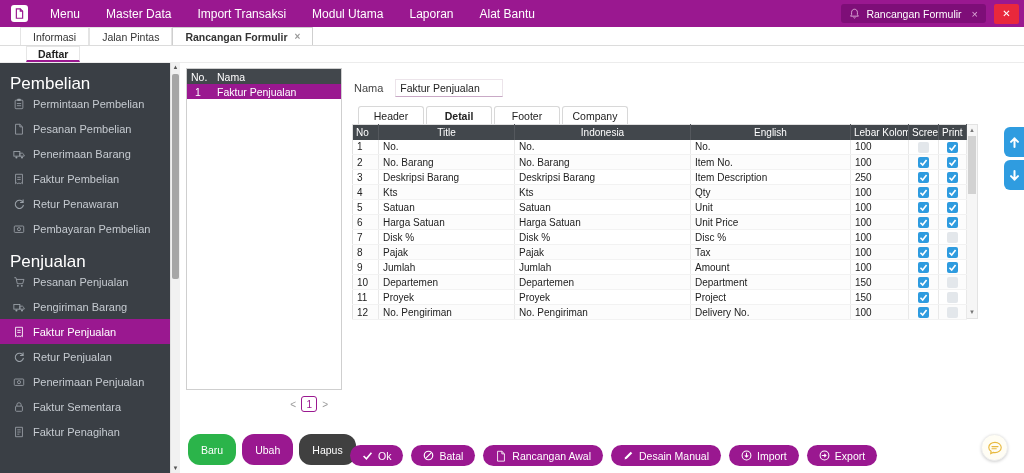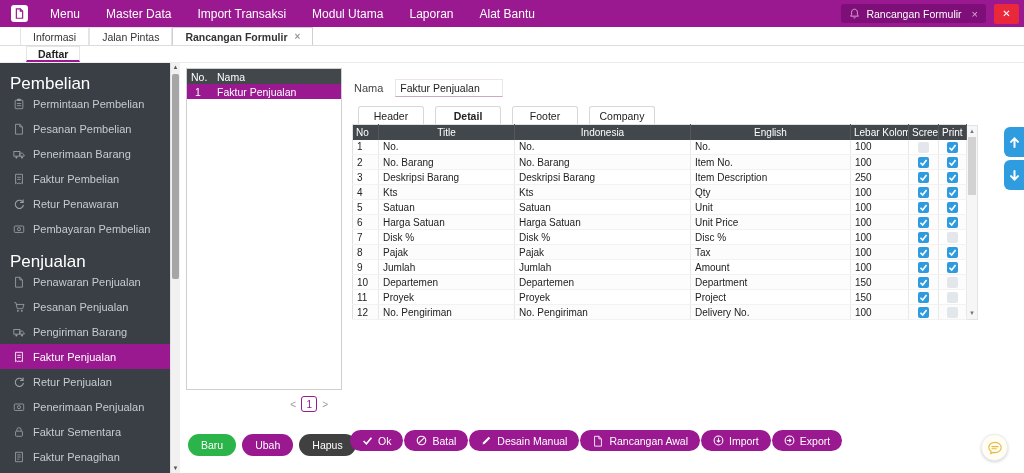--- a/index.html
+++ b/index.html
@@ -47,48 +47,48 @@
   .list-panel{width:162px;flex-shrink:0;padding:5px 0 0 6px;display:flex;flex-direction:column}
   .list-table{border:1px solid #cfcfcf;height:322px;background:#fff;font-size:10.5px;overflow:hidden}
   .list-head{display:flex;background:#42474C;color:#fff;height:15px;align-items:center}
   .list-head .c1{width:30px;padding-left:4px}
   .list-row{display:flex;height:15px;align-items:center;background:#9A1890;color:#fff;cursor:pointer}
   .list-row .c1{width:30px;padding-left:8px}
   .pager{display:flex;justify-content:flex-end;gap:5px;align-items:center;padding:6px 14px 0 0;font-size:10px;color:#999}
   .pager .pg-arrow{cursor:pointer}
   .pager .pg{border:1px solid #9A1890;color:#9A1890;min-width:16px;height:16px;display:flex;align-items:center;justify-content:center;border-radius:3px;font-size:10px;cursor:pointer}
   .list-btns{display:flex;gap:6px;margin-top:22px;margin-left:2px}
-  .pill-btn{height:22px;border:none;border-radius:12px;color:#fff;font-size:10.5px;padding:0 13px}
+  .pill-btn{height:31px;border:none;border-radius:12px;color:#fff;font-size:10.5px;padding:0 13px}
 
   
   .main-panel{flex:1;position:relative;padding:14px 0 0 10px}
   .name-row{display:flex;align-items:center;gap:12px;margin:2px 0 9px 2px}
   .name-label{font-size:11px;color:#444}
   .name-input{width:108px;height:18px;border:1px solid #ece4ea;border-bottom:1px solid #c9a9c6;font-size:10.5px;padding:0 4px;color:#222;outline:none}
   .dtabs{display:flex;margin-left:6px}
-  .dtab{width:66px;text-align:center;padding:3px 0 2px;font-size:10.5px;border:1px solid #d8d8d8;border-bottom:none;border-radius:3px 3px 0 0;background:#fff;margin-right:11px;cursor:pointer}
+  .dtab{width:66px;text-align:center;padding:3px 0 2px;font-size:10.5px;border:1px solid #d8d8d8;border-bottom:none;border-radius:3px 3px 0 0;background:#fff;margin-right:2px;cursor:pointer}
   .dtab.active{font-weight:bold}
-  .grid-wrap{display:flex;align-items:center}
+  .grid-wrap{display:flex;align-items:flex-start}
   table.grid{border-collapse:collapse;table-layout:fixed;width:614px;font-size:10px;border:1px solid #e0e0e0}
   .grid th{background:#42474C;color:#fff;font-weight:normal;height:15px;padding:0 3px;text-align:left;border-right:1px solid #54585d;overflow:hidden;white-space:nowrap}
   .grid th:nth-child(2),.grid th:nth-child(3),.grid th:nth-child(4){text-align:center}
   .grid td{height:15px;padding:0 4px;border-right:1px solid #e9e9e9;border-bottom:1px solid #f2f2f2;overflow:hidden;white-space:nowrap}
   .grid tr:nth-child(even) td{background:#fcfcfc}
   .grid td.center{text-align:center;padding:0}
   .cb{display:inline-block;width:11px;height:11px;border-radius:2px;background:#E3E7EB;vertical-align:middle;cursor:pointer}
   .cb.on{background:#2E9BDF}
   .cb.on svg{margin:1px auto 0}
   .vscroll{width:11px;height:195px;background:#F6F6F6;border:1px solid #e3e3e3;border-left:none;position:relative;cursor:pointer}
   .vscroll .arr{position:absolute;left:0;width:100%;text-align:center;font-size:6px;color:#777;line-height:9px}
   .vscroll .arr.top{top:1px}
   .vscroll .arr.bot{bottom:1px}
   .vscroll .thumb{position:absolute;left:1px;right:1px;top:11px;height:58px;background:#D2D2D2}
   .move-btns{position:absolute;right:0;top:64px;display:flex;flex-direction:column;gap:3px}
   .move-btn{width:20px;height:30px;background:#2F9CE0;border:none;border-radius:6px 0 0 6px;color:#fff;display:flex;align-items:center;justify-content:center;padding:0}
-  .actions{position:absolute;left:8px;bottom:22px;display:flex;gap:1px}
+  .actions{position:absolute;left:8px;bottom:7px;display:flex;gap:8px}
   .action-pill{height:21px;background:#9A1890;color:#fff;border:none;border-radius:11px;display:flex;align-items:center;gap:5px;padding:0 12px;font-size:10.5px;white-space:nowrap}
   .chat-fab{position:absolute;right:16px;bottom:12px;width:27px;height:27px;border-radius:50%;background:#FFFDF4;border:1px solid #eee;box-shadow:0 1px 3px rgba(0,0,0,.18);display:flex;align-items:center;justify-content:center;padding:0}
 </style>
 </head>
 <body>
 
 <div class="app">
 
   <div class="topbar">
     <div class="logo">
@@ -196,29 +196,20 @@
               <rect x="1.5" y="3.5" width="11" height="7.5" rx="1" fill="none" stroke="currentColor"></rect>
               <circle cx="7" cy="7.2" r="1.8" fill="none" stroke="currentColor"></circle>
             </svg>
           </span>
           <span>Pembayaran Pembelian</span>
         </div>
         <div class="side-title second">Penjualan</div>
         <div class="side-item">
           <span class="icon">
             <svg width="12" height="12" viewBox="0 0 14 14">
-              <path d="M3 1.5h5l3 3v8.5H3z" fill="none" stroke="currentColor"></path>
-              <path d="M8 1.5v3h3" fill="none" stroke="currentColor"></path>
-            </svg>
-          </span>
-          <span>Penawaran Penjualan</span>
-        </div>
-        <div class="side-item">
-          <span class="icon">
-            <svg width="12" height="12" viewBox="0 0 14 14">
               <path d="M1.5 2h2L5 9h6.3l1.5-5H4" fill="none" stroke="currentColor"></path>
               <circle cx="5.7" cy="11.5" r="1.1" fill="currentColor"></circle>
               <circle cx="10.3" cy="11.5" r="1.1" fill="currentColor"></circle>
             </svg>
           </span>
           <span>Pesanan Penjualan</span>
         </div>
         <div class="side-item">
           <span class="icon">
             <svg width="12" height="12" viewBox="0 0 14 14">
@@ -524,34 +515,34 @@
             <span class="icon">
               <svg width="11" height="11" viewBox="0 0 14 14">
                 <circle cx="7" cy="7" r="5.4" fill="none" stroke="currentColor" stroke-width="1.5"></circle>
                 <path d="M3.3 10.7L10.7 3.3" stroke="currentColor" stroke-width="1.5"></path>
               </svg>
             </span>
             <span>Batal</span>
           </button>
           <button class="action-pill">
             <span class="icon">
-              <svg width="11" height="11" viewBox="0 0 14 14">
-                <path d="M2 12l2.8-.8 7-7-2-2-7 7z" fill="currentColor"></path>
-              </svg>
-            </span>
-            <span>Desain Manual</span>
-          </button>
-          <button class="action-pill">
-            <span class="icon">
               <svg width="12" height="12" viewBox="0 0 14 14">
                 <path d="M3 1.5h5l3 3v8.5H3z" fill="none" stroke="currentColor"></path>
                 <path d="M8 1.5v3h3" fill="none" stroke="currentColor"></path>
               </svg>
             </span>
             <span>Rancangan Awal</span>
+          </button>
+          <button class="action-pill">
+            <span class="icon">
+              <svg width="11" height="11" viewBox="0 0 14 14">
+                <path d="M2 12l2.8-.8 7-7-2-2-7 7z" fill="currentColor"></path>
+              </svg>
+            </span>
+            <span>Desain Manual</span>
           </button>
           <button class="action-pill">
             <span class="icon">
               <svg width="11" height="11" viewBox="0 0 14 14">
                 <circle cx="7" cy="7" r="5.6" fill="none" stroke="currentColor" stroke-width="1.3"></circle>
                 <path d="M7 3.6v5M4.8 6.7L7 8.9l2.2-2.2" fill="none" stroke="currentColor" stroke-width="1.3"></path>
               </svg>
             </span>
             <span>Import</span>
           </button>

